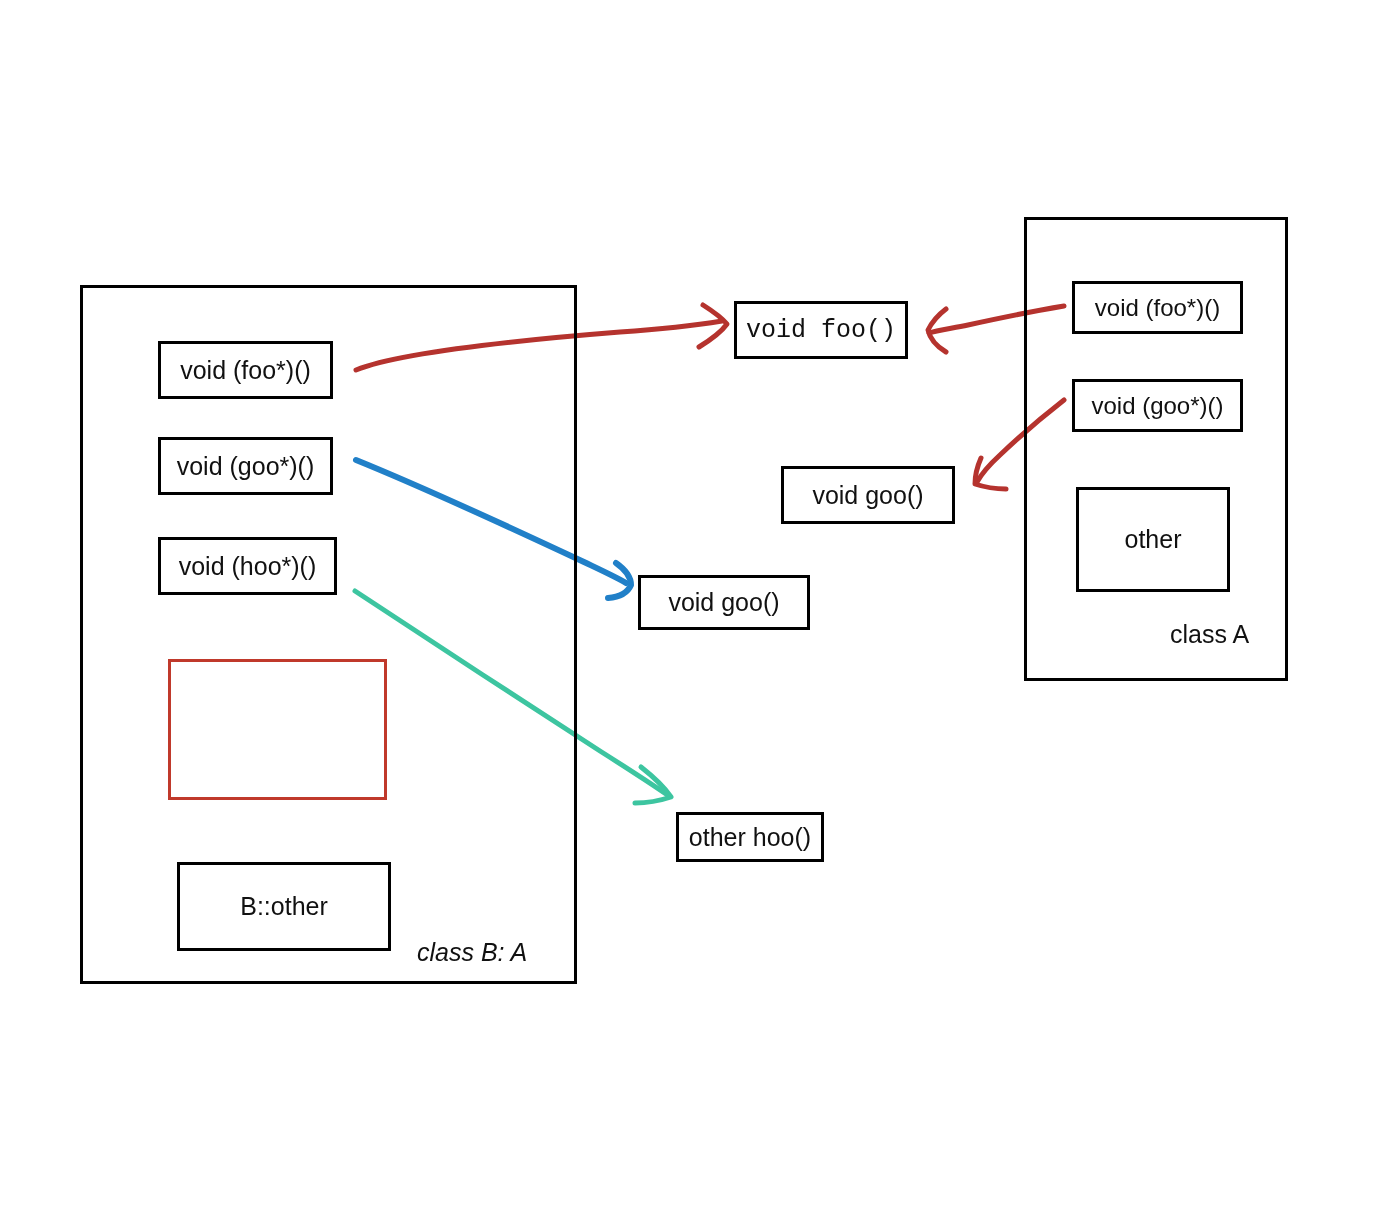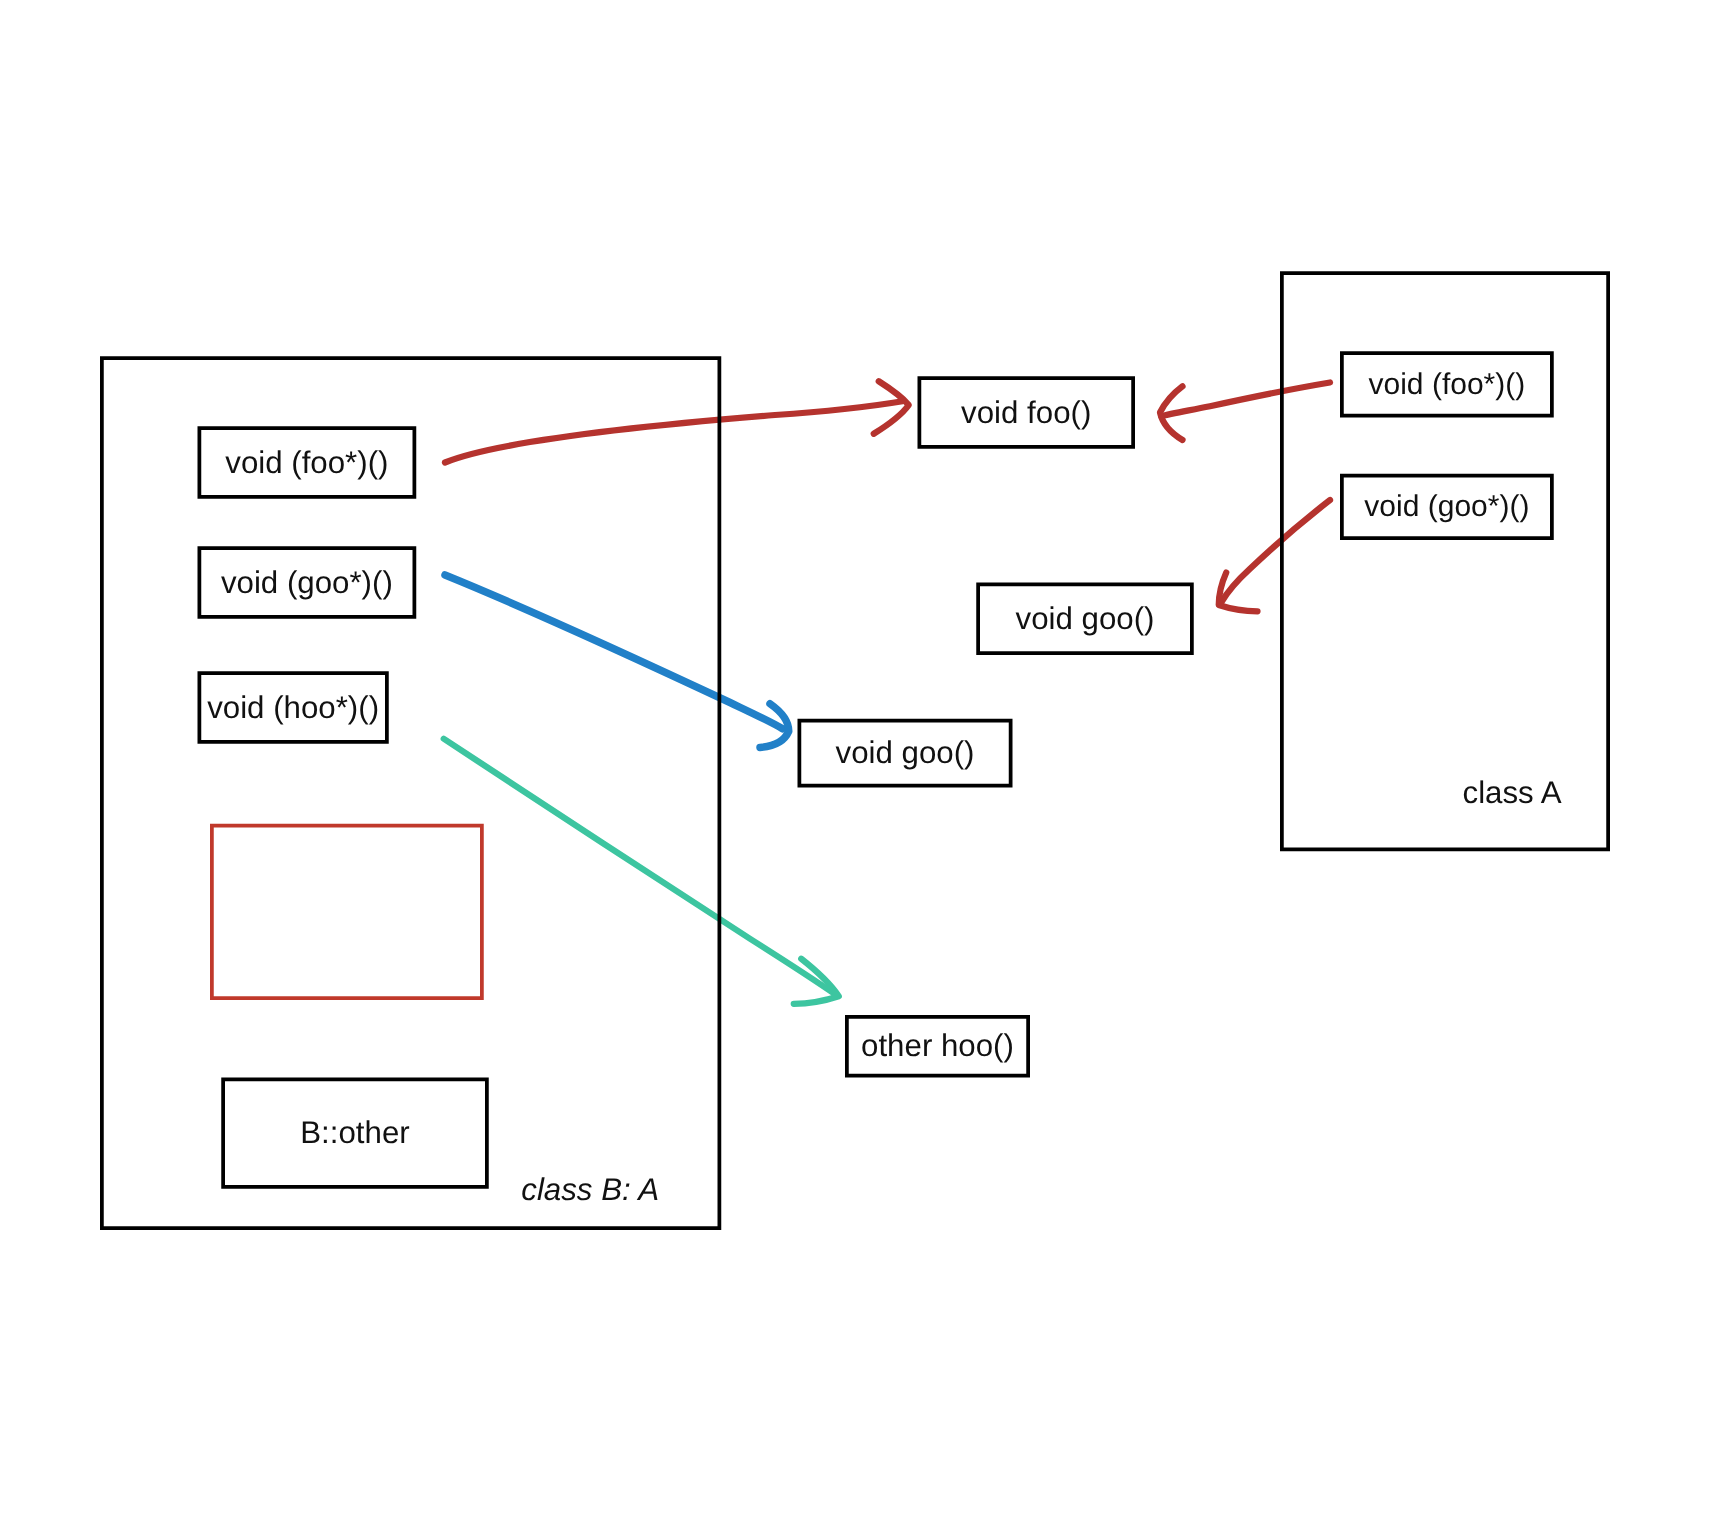--- a/index.html
+++ b/index.html
@@ -111,21 +111,21 @@
   <div class="class-box" style="left:80px; top:285px; width:497px; height:699px;"></div>
 
   <div class="mbox" style="left:158px; top:341px; width:175px; height:58px; font-size:25px;">
     <span class="mbox-label">void (foo*)()</span>
   </div>
 
   <div class="mbox" style="left:158px; top:437px; width:175px; height:58px; font-size:25px;">
     <span class="mbox-label">void (goo*)()</span>
   </div>
 
-  <div class="mbox" style="left:158px; top:537px; width:153px; height:58px; font-size:25px;">
+  <div class="mbox" style="left:158px; top:537px; width:179px; height:58px; font-size:25px;">
     <span class="mbox-label">void (hoo*)()</span>
   </div>
 
   <div class="redgroup" style="left:168px; top:659px; width:219px; height:141px;"></div>
 
   <div class="mbox" style="left:177px; top:862px; width:214px; height:89px; font-size:25px;">
     <span class="mbox-label">B::other</span>
   </div>
 
   <div class="class-label" style="left:417px; top:940px; font-size:25px;font-style:italic;">class B: A</div>
@@ -133,24 +133,27 @@
   <div class="class-box" style="left:1024px; top:217px; width:264px; height:464px;"></div>
 
   <div class="mbox" style="left:1072px; top:281px; width:171px; height:53px; font-size:24px;">
     <span class="mbox-label">void (foo*)()</span>
   </div>
 
   <div class="mbox" style="left:1072px; top:379px; width:171px; height:53px; font-size:24px;">
     <span class="mbox-label">void (goo*)()</span>
   </div>
 
+  <div class="mbox" style="left:1076px; top:487px; width:154px; height:105px; font-size:25px;">
+    <span class="mbox-label">other</span>
+  </div>
 
   <div class="class-label" style="left:1170px; top:622px; font-size:25px;">class A</div>
 
-  <div class="mbox" style="left:734px; top:301px; width:174px; height:58px; font-size:25px;">
+  <div class="mbox" style="left:734px; top:301px; width:174px; height:58px; font-size:25px;font-family:Liberation Mono, monospace;">
     <span class="mbox-label">void foo()</span>
   </div>
 
   <div class="mbox" style="left:781px; top:466px; width:174px; height:58px; font-size:25px;">
     <span class="mbox-label">void goo()</span>
   </div>
 
   <div class="mbox" style="left:638px; top:575px; width:172px; height:55px; font-size:25px;">
     <span class="mbox-label">void goo()</span>
   </div>

